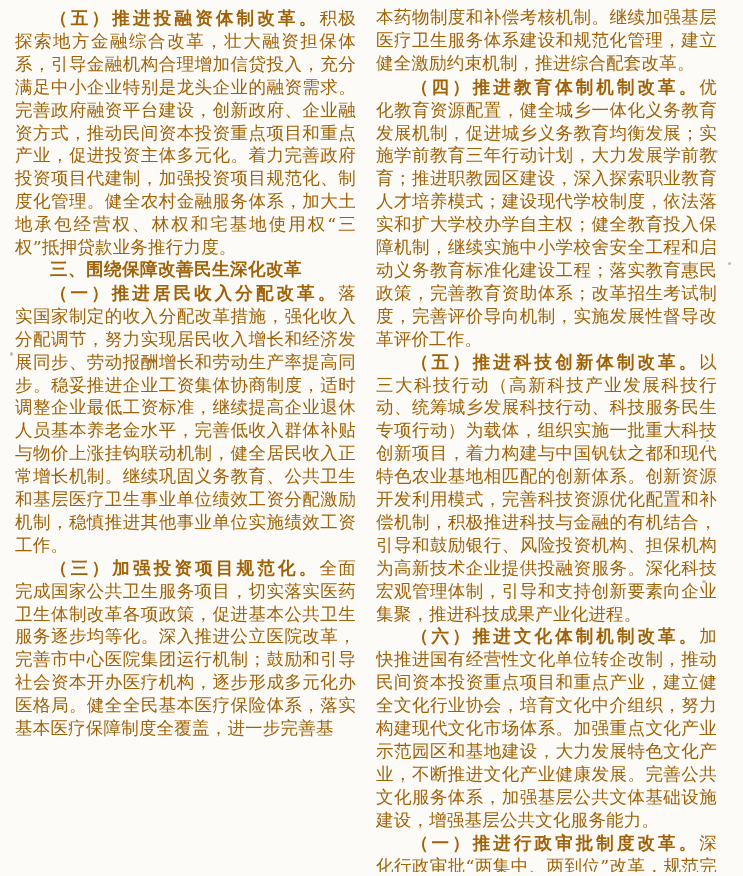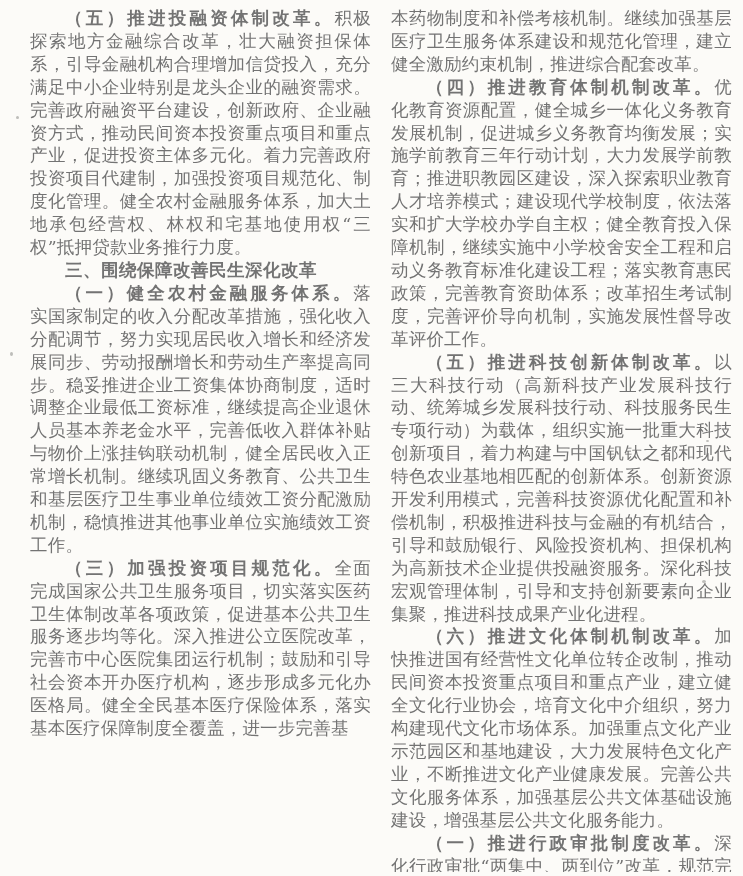--- a/index.html
+++ b/index.html
@@ -29,46 +29,46 @@
   }
   .para {
     margin: 0;
     font-size: 17.5px;
     line-height: 22.9px;
     text-align: justify;
     text-indent: 2em;
     letter-spacing: 0.2px;
     word-break: break-all;
   }
-  .para.continuation { text-indent: 0; }
+  .para.continuation { text-indent: 0; font-family: Liberation Mono, monospace; }
   .para.heading {
-    font-family: Liberation Serif, serif;
+    font-family: Liberation Mono, monospace;
     font-weight: 700;
     letter-spacing: 0.5px;
   }
   .lead {
     letter-spacing: 2.2px;
     font-weight: 600;
   }
   .speck {
     position: absolute;
     background: #8a8a86;
     border-radius: 50%;
     opacity: 0.55;
   }
 </style>
 </head>
 <body>
 
-<div class="page" style="background: rgb(252, 251, 248); color: #737373;">
+<div class="page" style="background: rgb(252, 251, 248); color: #a16207; padding-left: 15px;">
   <div class="columns">
     <div class="column">
         <p class="para body"><span class="lead">（五）推进投融资体制改革。</span><span>积极探索地方金融综合改革，壮大融资担保体系，引导金融机构合理增加信贷投入，充分满足中小企业特别是龙头企业的融资需求。完善政府融资平台建设，创新政府、企业融资方式，推动民间资本投资重点项目和重点产业，促进投资主体多元化。着力完善政府投资项目代建制，加强投资项目规范化、制度化管理。健全农村金融服务体系，加大土地承包经营权、林权和宅基地使用权“三权”抵押贷款业务推行力度。</span></p>
         <p class="para heading">三、围绕保障改善民生深化改革</p>
-        <p class="para body"><span class="lead">（一）健全农村金融服务体系。</span><span>落实国家制定的收入分配改革措施，强化收入分配调节，努力实现居民收入增长和经济发展同步、劳动报酬增长和劳动生产率提高同步。稳妥推进企业工资集体协商制度，适时调整企业最低工资标准，继续提高企业退休人员基本养老金水平，完善低收入群体补贴与物价上涨挂钩联动机制，健全居民收入正常增长机制。继续巩固义务教育、公共卫生和基层医疗卫生事业单位绩效工资分配激励机制，稳慎推进其他事业单位实施绩效工资工作。</span></p>
+        <p class="para body"><span class="lead">（一）推进居民收入分配改革。</span><span>落实国家制定的收入分配改革措施，强化收入分配调节，努力实现居民收入增长和经济发展同步、劳动报酬增长和劳动生产率提高同步。稳妥推进企业工资集体协商制度，适时调整企业最低工资标准，继续提高企业退休人员基本养老金水平，完善低收入群体补贴与物价上涨挂钩联动机制，健全居民收入正常增长机制。继续巩固义务教育、公共卫生和基层医疗卫生事业单位绩效工资分配激励机制，稳慎推进其他事业单位实施绩效工资工作。</span></p>
         <p class="para body"><span class="lead">（三）加强投资项目规范化。</span><span>全面完成国家公共卫生服务项目，切实落实医药卫生体制改革各项政策，促进基本公共卫生服务逐步均等化。深入推进公立医院改革，完善市中心医院集团运行机制；鼓励和引导社会资本开办医疗机构，逐步形成多元化办医格局。健全全民基本医疗保险体系，落实基本医疗保障制度全覆盖，进一步完善基</span></p>
       </div>
     <div class="column">
         <p class="para continuation">本药物制度和补偿考核机制。继续加强基层医疗卫生服务体系建设和规范化管理，建立健全激励约束机制，推进综合配套改革。</p>
         <p class="para body"><span class="lead">（四）推进教育体制机制改革。</span><span>优化教育资源配置，健全城乡一体化义务教育发展机制，促进城乡义务教育均衡发展；实施学前教育三年行动计划，大力发展学前教育；推进职教园区建设，深入探索职业教育人才培养模式；建设现代学校制度，依法落实和扩大学校办学自主权；健全教育投入保障机制，继续实施中小学校舍安全工程和启动义务教育标准化建设工程；落实教育惠民政策，完善教育资助体系；改革招生考试制度，完善评价导向机制，实施发展性督导改革评价工作。</span></p>
         <p class="para body"><span class="lead">（五）推进科技创新体制改革。</span><span>以三大科技行动（高新科技产业发展科技行动、统筹城乡发展科技行动、科技服务民生专项行动）为载体，组织实施一批重大科技创新项目，着力构建与中国钒钛之都和现代特色农业基地相匹配的创新体系。创新资源开发利用模式，完善科技资源优化配置和补偿机制，积极推进科技与金融的有机结合，引导和鼓励银行、风险投资机构、担保机构为高新技术企业提供投融资服务。深化科技宏观管理体制，引导和支持创新要素向企业集聚，推进科技成果产业化进程。</span></p>
         <p class="para body"><span class="lead">（六）推进文化体制机制改革。</span><span>加快推进国有经营性文化单位转企改制，推动民间资本投资重点项目和重点产业，建立健全文化行业协会，培育文化中介组织，努力构建现代文化市场体系。加强重点文化产业示范园区和基地建设，大力发展特色文化产业，不断推进文化产业健康发展。完善公共文化服务体系，加强基层公共文体基础设施建设，增强基层公共文化服务能力。</span></p>
         <p class="para body"><span class="lead">（一）推进行政审批制度改革。</span><span>深化行政审批“两集中、两到位”改革，规范完善并联审批和重大项目审批服务运行机制。推进招投标体制改革，落实招投标监管新机制，完善招投标制度体系建设。加强政务服务中心标准化建设，完善电子政务大厅的多元化服务功能。建设统一规范的公共</span></p>
       </div>
   </div>

